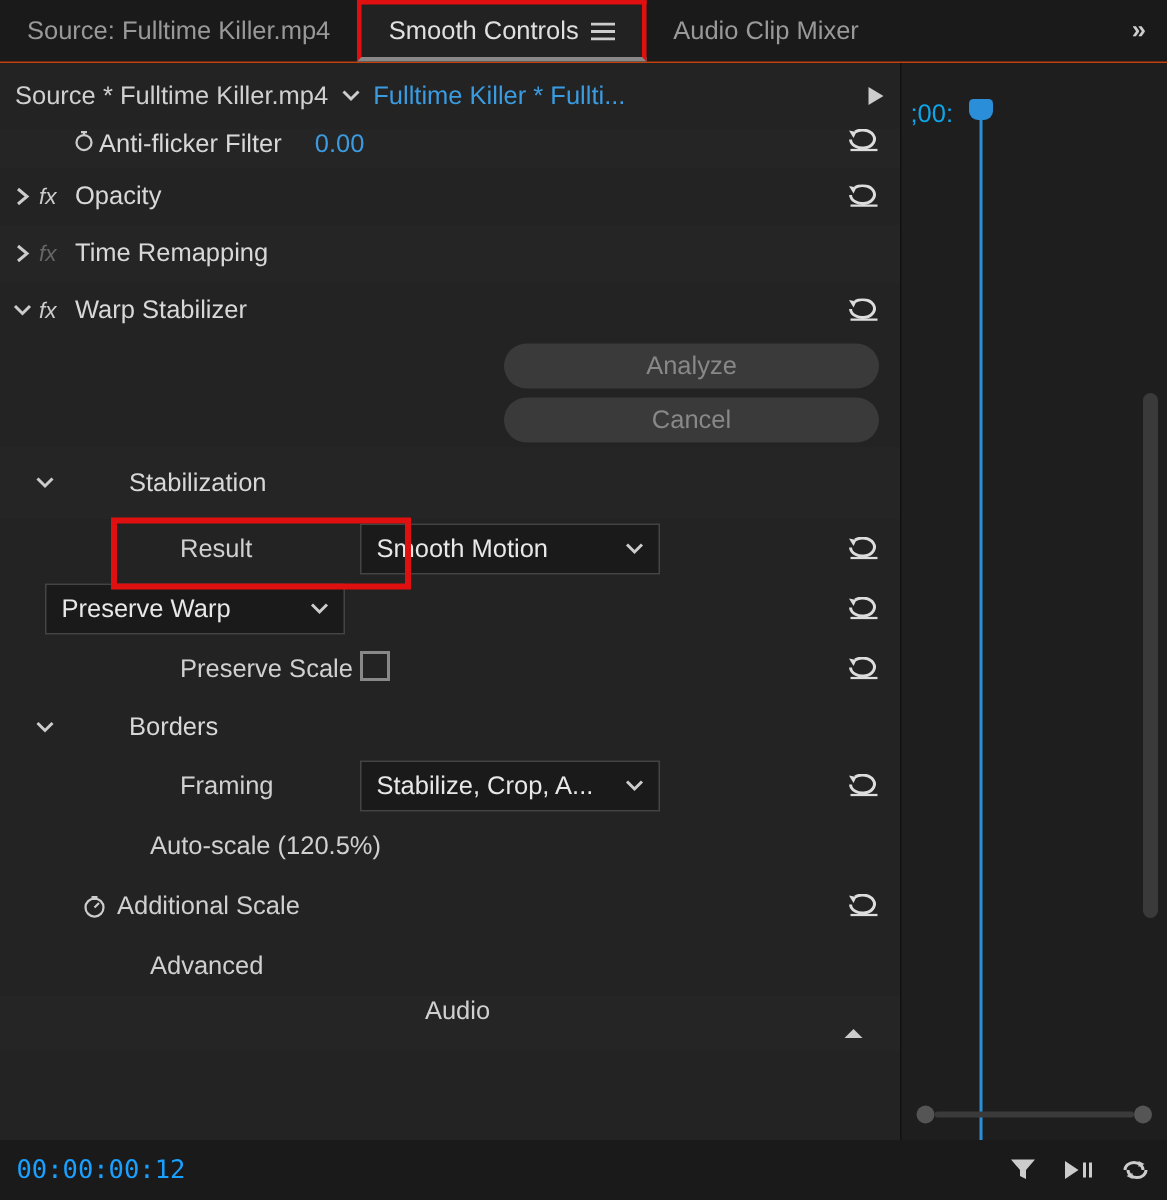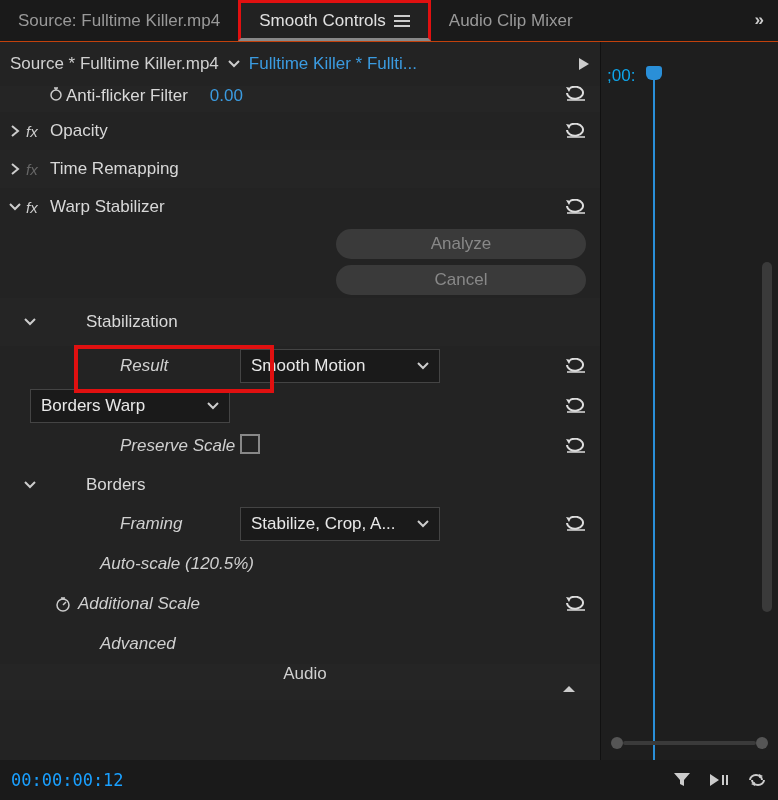--- a/index.html
+++ b/index.html
@@ -34,21 +34,21 @@
   
   .btn-pill { background: #3a3a3a; color: #888; border-radius: 16px; height: 30px; width: 250px; display: flex; align-items: center; justify-content: center; margin-left: auto; margin-right: 14px; }
   .btn-row { height: 36px; display: flex; align-items: center; }
   
   .dropdown { background: #1a1a1a; border: 1px solid #444; height: 34px; width: 200px; display: flex; align-items: center; padding: 0 10px; gap: 6px; color: #e8e8e8; }
   .dropdown .dd-chev { margin-left: auto; color: #ccc; }
   .checkbox { width: 20px; height: 20px; border: 2px solid #888; display: inline-block; }
   
   .prop-row { display: flex; align-items: center; height: 40px; }
   .prop-row .spacer-chev { width: 30px; display: flex; justify-content: center; }
-  .prop-row .name-cell { width: 210px; padding-left: 0; font-style: italic; }
+  .prop-row .name-cell { width: 210px; padding-left: 0; }
   .prop-row .name-cell.pad { padding-left: 40px; }
   .prop-row .val-cell { width: 210px; }
   
   .bottom-bar { position: absolute; left:0; right:0; bottom: 0; height: 40px; background: #1a1a1a; display: flex; align-items: center; padding: 0 11px; gap: 14px; }
   .timecode { color: #1aa0ff; font-family: monospace; font-size: 17px; }
   .bottom-icons { margin-left: auto; display: flex; gap: 18px; color: #ccc; align-items: center; }
   
   .tl-top { height: 44px; display: flex; align-items: flex-end; padding-left: 6px; color: #0ea5e9; position: relative; }
   .playhead { position: absolute; top: 34px; left: 52px; width: 2px; height: 720px; background: #2a8fd8; }
   .playhead::before { content:""; position:absolute; top:-10px; left:-7px; width:16px; height:14px; background:#2a8fd8; border-radius: 3px 3px 6px 6px; }
@@ -210,21 +210,21 @@
               </svg>
             </span>
           </span>
       </div>
 
 
       <div class="prop-row">
         <span class="spacer-chev"></span>
         <span class="val-cell">
           <span class="dropdown">
-            <span>Borders Warp</span>
+            <span>Preserve Warp</span>
             <span class="dd-chev">
                 <svg width="12" height="8">
                   <path d="M1 1l5 5 5-5" stroke="#ccc" stroke-width="2" fill="none"></path>
                 </svg>
               </span>
           </span>
         </span>
         <span class="right-ctrls">
             <span class="reset">
               <svg width="20" height="16">

